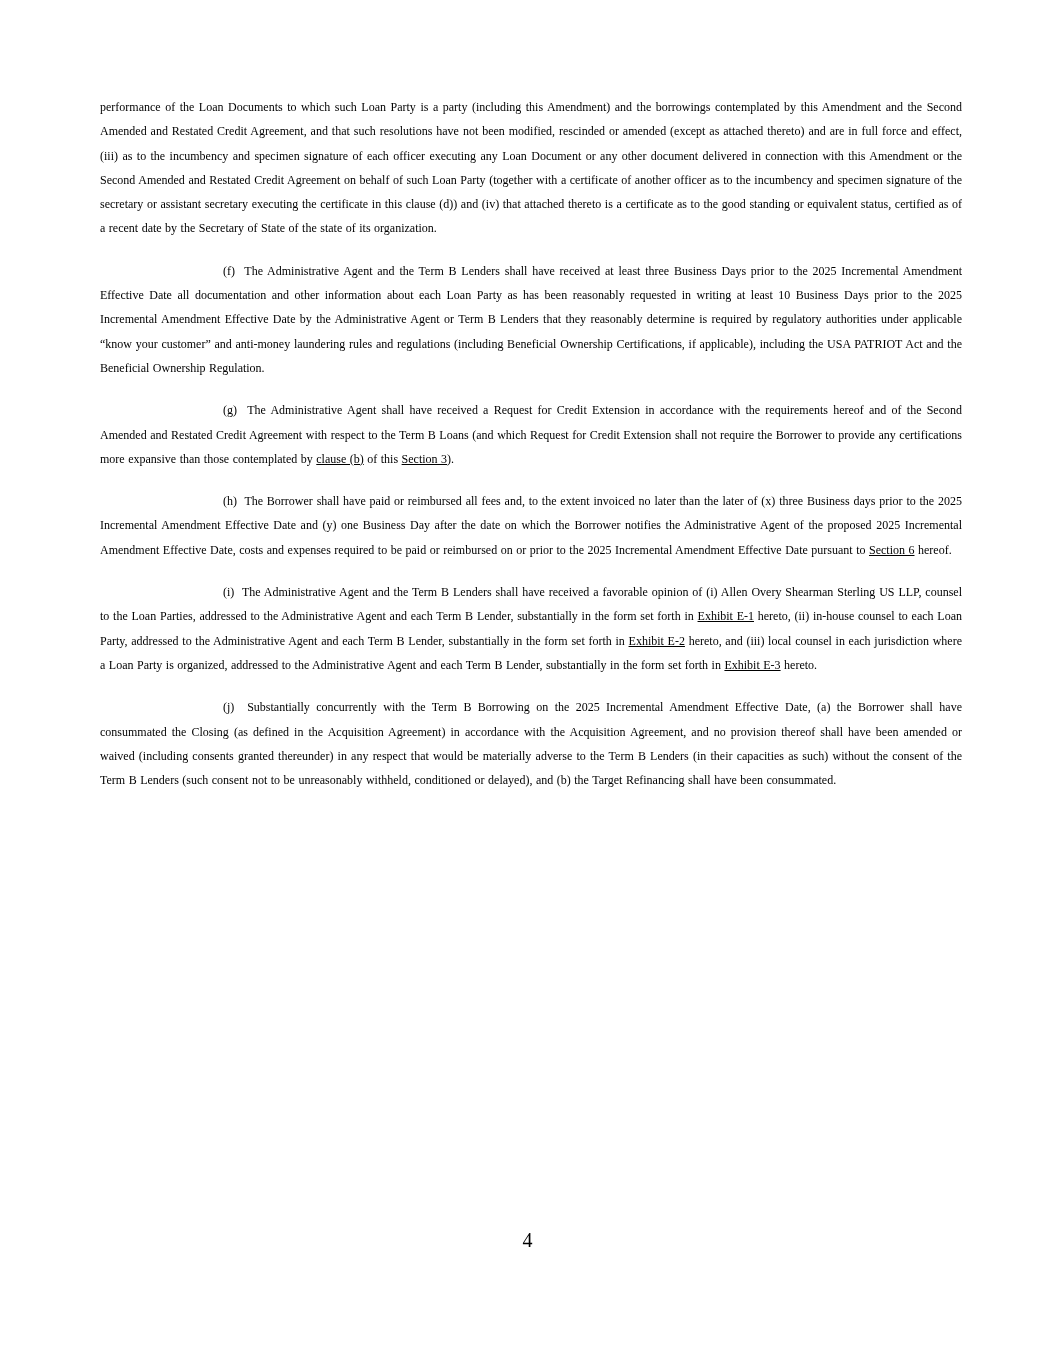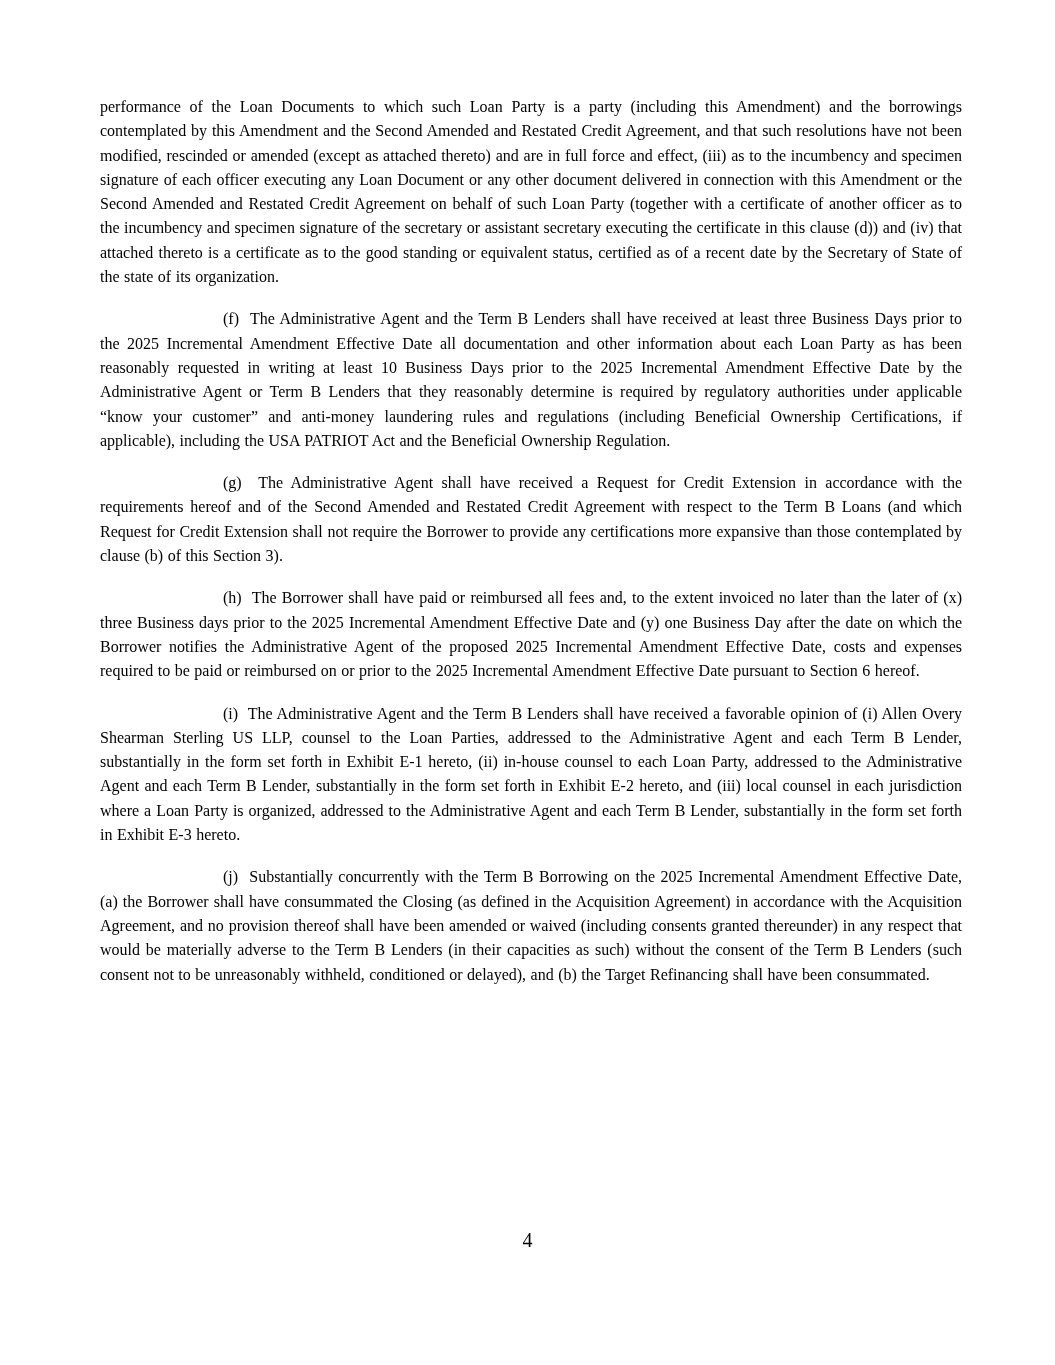--- a/index.html
+++ b/index.html
@@ -17,29 +17,30 @@
     overflow: hidden;
   }
   .content {
     position: absolute;
     left: 100px;
     top: 95px;
     width: 862px;
   }
   .para {
     margin: 0 0 18px 0;
-    font-size: 16px;
+    font-size: 12px;
     line-height: 24.3px;
     text-align: justify;
     word-spacing: 0.5px;
   }
   .para.indent {
     text-indent: 123px;
   }
   .u {
+    text-decoration: underline;
   }
   .page-number {
     position: absolute;
     top: 1228px;
     left: 0;
     width: 100%;
     text-align: center;
     font-size: 20px;
     line-height: 24.3px;
   }

